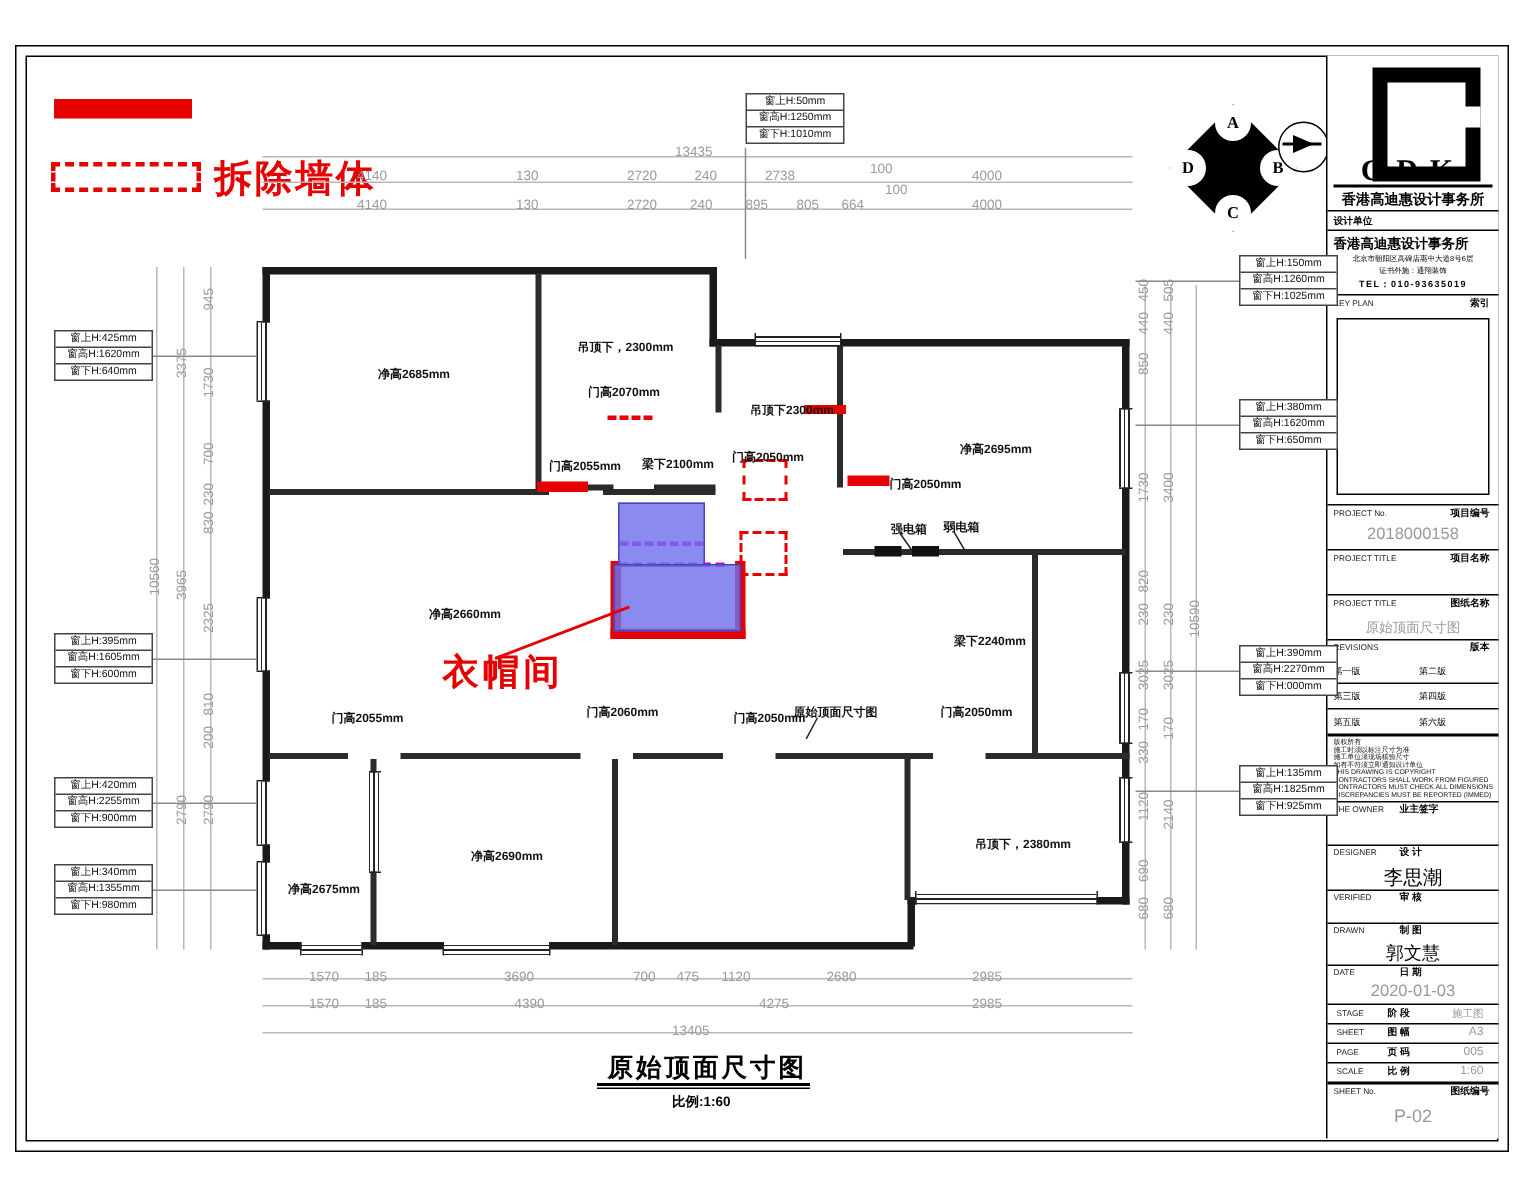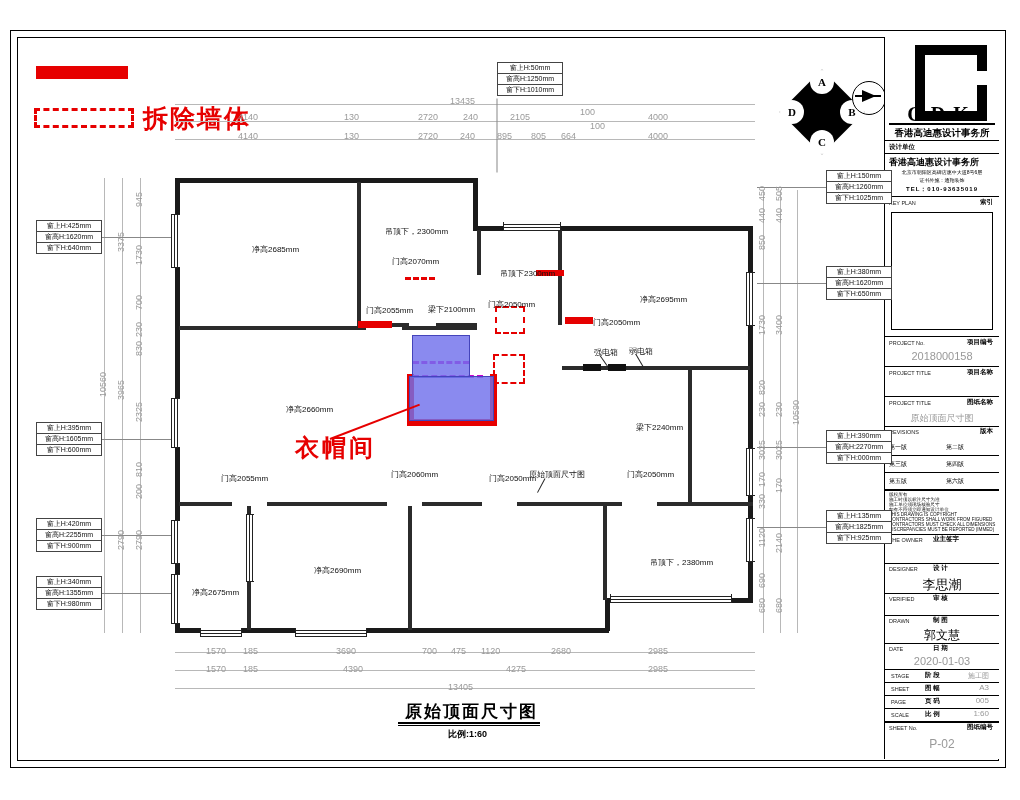--- a/index.html
+++ b/index.html
@@ -14,21 +14,21 @@
   .red-dash-box{border:2px dashed #e60000;}
   .mag-dash{height:0;border-top:3px dashed #cc00cc;}
   .blue{background:rgba(112,112,236,.82);border:1px solid #4444bb;}
   .win-v{background:repeating-linear-gradient(90deg,#222 0 1px,#fff 1px 3px);border-top:1px solid #222;border-bottom:1px solid #222;}
   .win-h{background:repeating-linear-gradient(0deg,#222 0 1px,#fff 1px 3px);border-left:1px solid #222;border-right:1px solid #222;}
   .dimline-h{height:1px;background:#b8b8b8;}
   .dimline-v{width:1px;background:#b8b8b8;}
   .leader{transform-origin:left center;}
   .blackbox{background:#111;}
   .anno{position:absolute;white-space:nowrap;}
-  .anno-room{font-size:8px;color:#111;}
+  .anno-room{font-size:8px;color:#111;font-weight:bold;}
   .anno-dimh{font-size:9px;color:#9a9a9a;}
   .anno-dimv{font-size:9px;color:#9a9a9a;writing-mode:vertical-rl;transform:rotate(180deg);}
   .wtag{position:absolute;width:64px;background:#fff;border:1px solid #444;font-size:7px;color:#111;text-align:center;z-index:5;}
   .wtag div{border-bottom:1px solid #444;padding:0 1px;line-height:10px;}
   .wtag div:last-child{border-bottom:none;}
   .legend-label{color:#e60000;font-weight:bold;font-size:25px;letter-spacing:2px;}
   .cloak-label{color:#e60000;font-weight:bold;font-size:24px;letter-spacing:3px;}
   .tb-en{font-size:5.5px;color:#222;}
   .tb-cn{font-size:6.5px;font-weight:bold;color:#000;}
   .tb-val{color:#999;}
@@ -135,21 +135,21 @@
       <div class="abs leader" style="left: 600px; top: 355px; width: 14px; height: 1px; background: rgb(34, 34, 34); transform: rotate(55deg);"></div>
       <div class="abs leader" style="left: 636px; top: 354px; width: 14px; height: 1px; background: rgb(34, 34, 34); transform: rotate(60deg);"></div>
       <div class="abs leader" style="left: 545px; top: 478px; width: 16px; height: 1px; background: rgb(34, 34, 34); transform: rotate(118deg);"></div>
       <div class="abs blackbox" style="left: 583px; top: 364px; width: 18px; height: 7px;"></div>
       <div class="abs blackbox" style="left: 608px; top: 364px; width: 18px; height: 7px;"></div>
       <span class="anno anno-dimh" style="left: 450px; top: 96px;">13435</span>
       <span class="anno anno-dimh" style="left: 238px; top: 112px;">4140</span>
       <span class="anno anno-dimh" style="left: 344px; top: 112px;">130</span>
       <span class="anno anno-dimh" style="left: 418px; top: 112px;">2720</span>
       <span class="anno anno-dimh" style="left: 463px; top: 112px;">240</span>
-      <span class="anno anno-dimh" style="left: 510px; top: 112px;">2105</span>
+      <span class="anno anno-dimh" style="left: 510px; top: 112px;">2738</span>
       <span class="anno anno-dimh" style="left: 580px; top: 107px;">100</span>
       <span class="anno anno-dimh" style="left: 590px; top: 121px;">100</span>
       <span class="anno anno-dimh" style="left: 648px; top: 112px;">4000</span>
       <span class="anno anno-dimh" style="left: 238px; top: 131px;">4140</span>
       <span class="anno anno-dimh" style="left: 344px; top: 131px;">130</span>
       <span class="anno anno-dimh" style="left: 418px; top: 131px;">2720</span>
       <span class="anno anno-dimh" style="left: 460px; top: 131px;">240</span>
       <span class="anno anno-dimh" style="left: 497px; top: 131px;">895</span>
       <span class="anno anno-dimh" style="left: 531px; top: 131px;">805</span>
       <span class="anno anno-dimh" style="left: 561px; top: 131px;">664</span>

